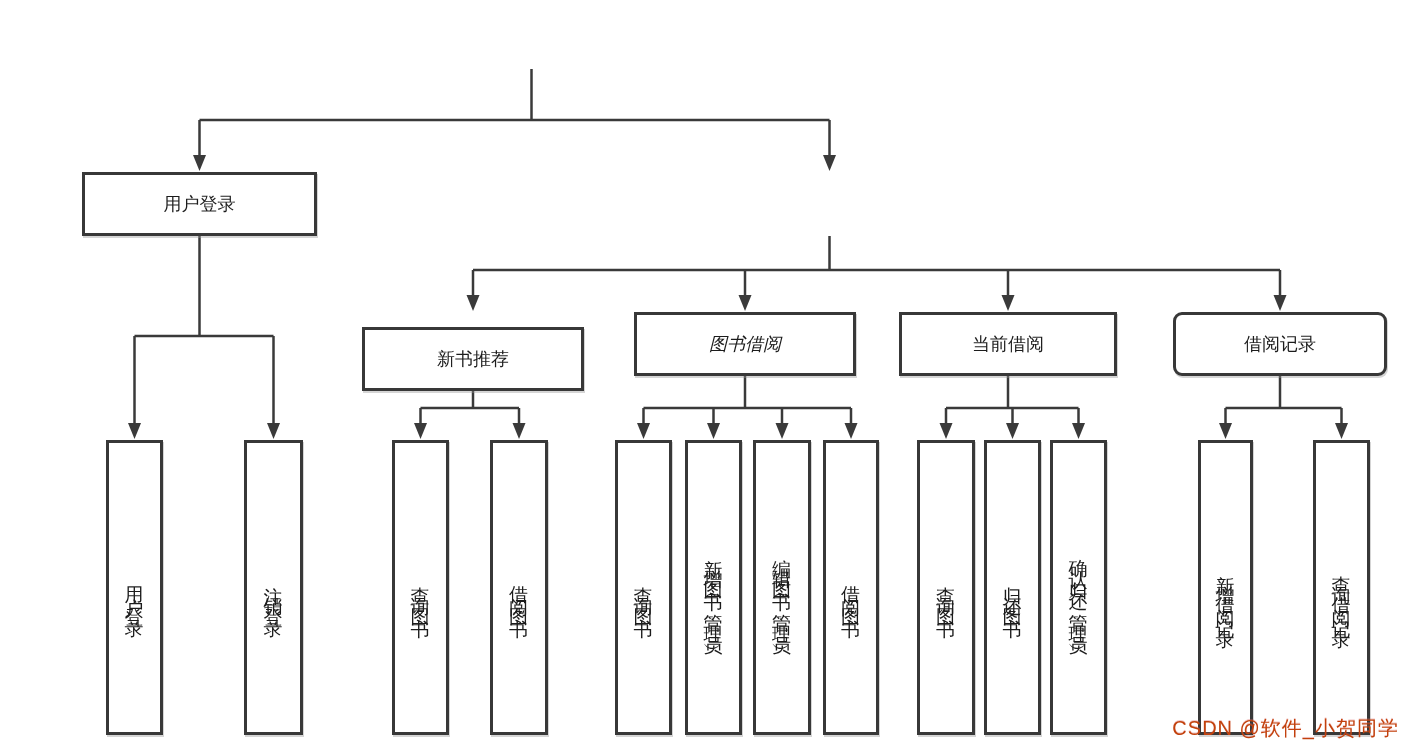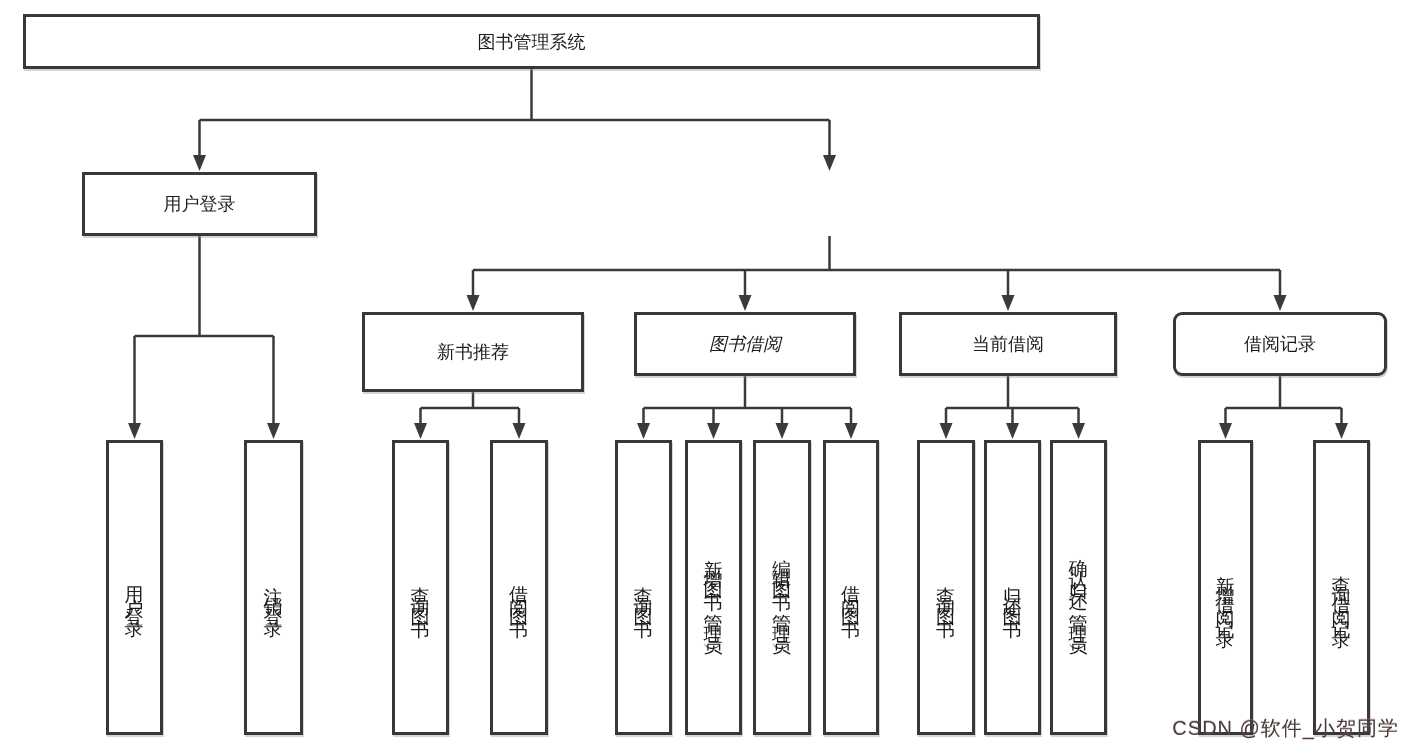--- a/index.html
+++ b/index.html
@@ -26,40 +26,40 @@
     text-orientation:mixed;
     font-size:19px;
     letter-spacing:11px;
     line-height:1;
     padding-top:11px; 
   }
   
   .n-root{left:23px;top:14px;width:1017px;height:55px;}
   .n-l1a{left:82px;top:172px;width:235px;height:64px;}
   .n-l1b{left:712px;top:172px;width:235px;height:64px;}
-  .n-l2a{left:362px;top:312px;width:222px;height:80px;}
+  .n-l2a{left:362px;top:327px;width:222px;height:64px;}
   .n-l2b{left:634px;top:312px;width:222px;height:64px;font-style:italic;}
   .n-l2c{left:899px;top:312px;width:218px;height:64px;}
   .n-l2d{left:1173px;top:312px;width:214px;height:64px;border-radius:9px;}
   .n-f1 {left:106px;top:440px;width:57px;height:295px;}
   .n-f2 {left:244px;top:440px;width:59px;height:295px;}
   .n-f3 {left:392px;top:440px;width:57px;height:295px;}
   .n-f4 {left:490px;top:440px;width:58px;height:295px;}
   .n-f5 {left:615px;top:440px;width:57px;height:295px;}
   .n-f6 {left:685px;top:440px;width:57px;height:295px;}
   .n-f7 {left:753px;top:440px;width:58px;height:295px;}
   .n-f8 {left:823px;top:440px;width:56px;height:295px;}
   .n-f9 {left:917px;top:440px;width:58px;height:295px;}
   .n-f10{left:984px;top:440px;width:57px;height:295px;}
   .n-f11{left:1050px;top:440px;width:57px;height:295px;}
   .n-f12{left:1198px;top:440px;width:55px;height:295px;}
   .n-f13{left:1313px;top:440px;width:57px;height:295px;}
   .watermark{
     position:absolute;right:6px;bottom:5px;
-    font-size:20px;color:#404040;
+    font-size:20px;color:#c2410c;
     letter-spacing:1px;
     text-shadow:0 -1px 0 rgba(222,110,110,.40);
   }
 </style>
 </head>
 <body>
 
 <div id="stage">
 
   <svg id="connectors" viewBox="0 0 1405 747" xmlns="http://www.w3.org/2000/svg">
@@ -135,21 +135,20 @@
       <polygon points="782,439 775.5,423 788.5,423"></polygon>
       <polygon points="851,439 844.5,423 857.5,423"></polygon>
       <polygon points="946,439 939.5,423 952.5,423"></polygon>
       <polygon points="1012.5,439 1006,423 1019,423"></polygon>
       <polygon points="1078.5,439 1072,423 1085,423"></polygon>
       <polygon points="1225.5,439 1219,423 1232,423"></polygon>
       <polygon points="1341.5,439 1335,423 1348,423"></polygon>
     </g>
   </svg>
 
-  <div class="node n-root">图书管理系统</div>
 
   <div class="node n-l1a">用户登录</div>
 
   <div class="node n-l2a">新书推荐</div>
   <div class="node n-l2b">图书借阅</div>
   <div class="node n-l2c">当前借阅</div>
   <div class="node n-l2d">借阅记录</div>
 
   <div class="node leaf n-f1">用户登录</div>
   <div class="node leaf n-f2">注销登录</div>

